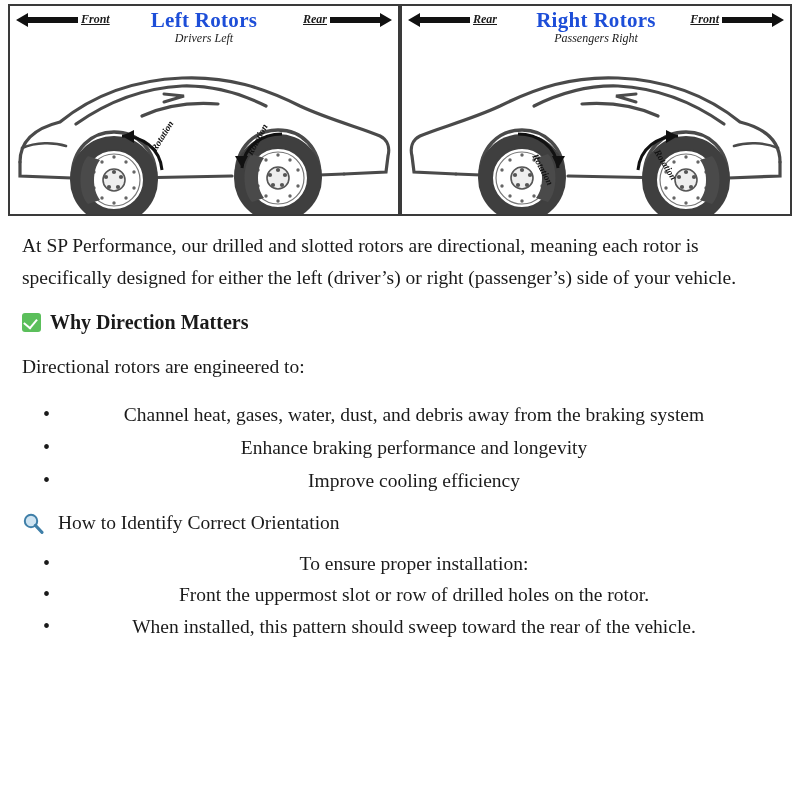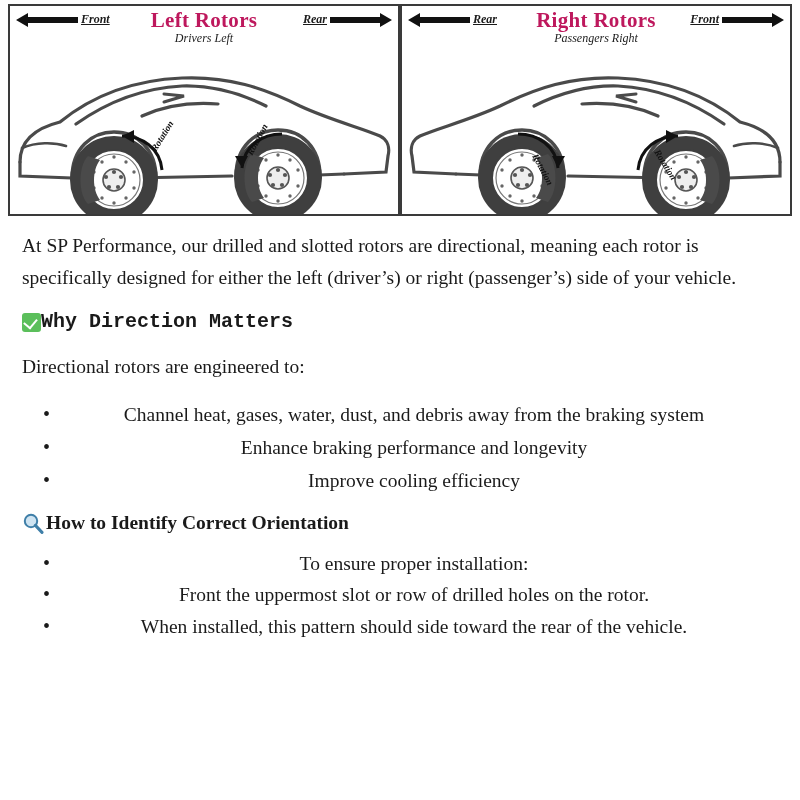--- a/index.html
+++ b/index.html
@@ -36,21 +36,21 @@
     box-sizing: border-box;
     background: #ffffff;
     overflow: hidden;
   }
   .panel-title {
     text-align: center;
     font-size: 21px;
     font-weight: bold;
     letter-spacing: .3px;
     margin-top: 2px;
-    color: #be185d;
+    color: #1d4ed8;
     font-family: "Liberation Serif", serif;
   }
   .panel-sub {
     text-align: center;
     font-size: 12px;
     font-style: italic;
     color: #1b1b1b;
     margin-top: -2px;
   }
   .arrow-label {
@@ -86,22 +86,22 @@
     line-height: 1.62;
     margin: 0 0 16px 0;
     max-width: 720px;
   }
   h2.heading {
     font-size: 20px;
     font-weight: bold;
     margin: 0 0 16px 0;
     display: flex;
     align-items: center;
+    gap: 9px;
     line-height: 1.3;
-    font-family: Liberation Mono, monospace;
   }
   .check-badge {
     display: inline-block;
     width: 19px;
     height: 19px;
     border-radius: 3px;
     background: #5bbf5b;
     position: relative;
     flex: 0 0 auto;
   }
@@ -111,25 +111,25 @@
     left: 4px;
     top: 3px;
     width: 7px;
     height: 10px;
     border-right: 2.6px solid #ffffff;
     border-bottom: 2.6px solid #ffffff;
     transform: rotate(40deg);
   }
   h2.heading-sub {
     font-size: 19.5px;
-    font-weight: bold;
+    font-weight: normal;
     margin: 0 0 14px 0;
     display: flex;
     align-items: center;
-    gap: 2px;
+    gap: 14px;
   }
   .mag-icon {
     flex: 0 0 auto;
     display: inline-block;
     width: 22px;
     height: 22px;
   }
   ul.bullets {
     margin: 0 0 16px 0;
     padding-left: 38px;
@@ -387,16 +387,16 @@
           <circle cx="9" cy="9" r="6.2" fill="#cfe4f2" stroke="#3f7fa8" stroke-width="2"></circle>
           <line x1="13.4" y1="13.4" x2="20" y2="20.4" stroke="#3f7fa8" stroke-width="3" stroke-linecap="round"></line>
         </svg>
       </span>
       <span>How to Identify Correct Orientation</span>
     </h2>
 
     <ul class="bullets tight">
       <li>To ensure proper installation:</li>
       <li>Front the uppermost slot or row of drilled holes on the rotor.</li>
-      <li>When installed, this pattern should side toward the rear of the vehicle.</li>
+      <li>When installed, this pattern should sweep toward the rear of the vehicle.</li>
     </ul>
   </div>
 </div>
 
 </body></html>

